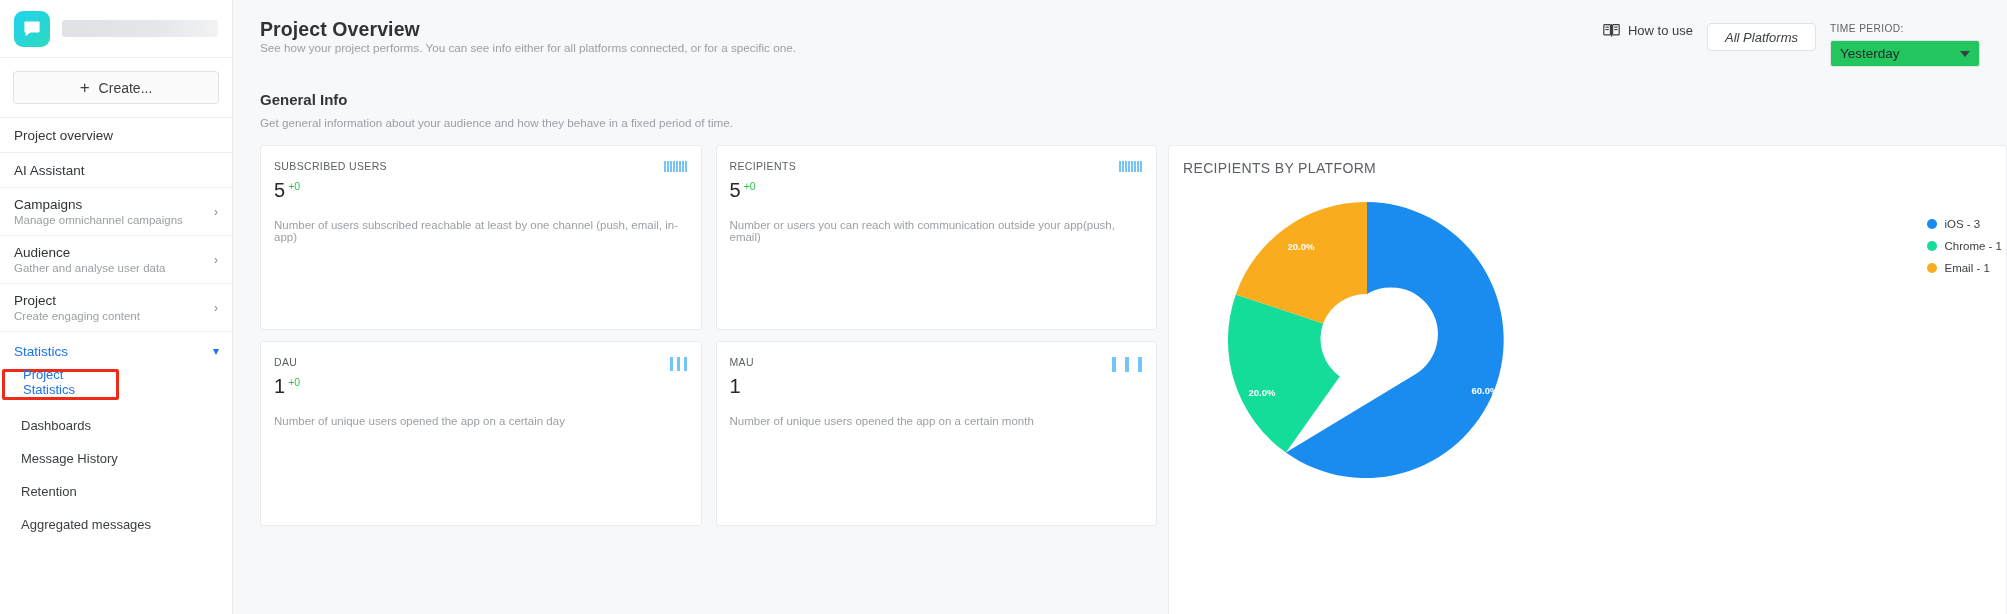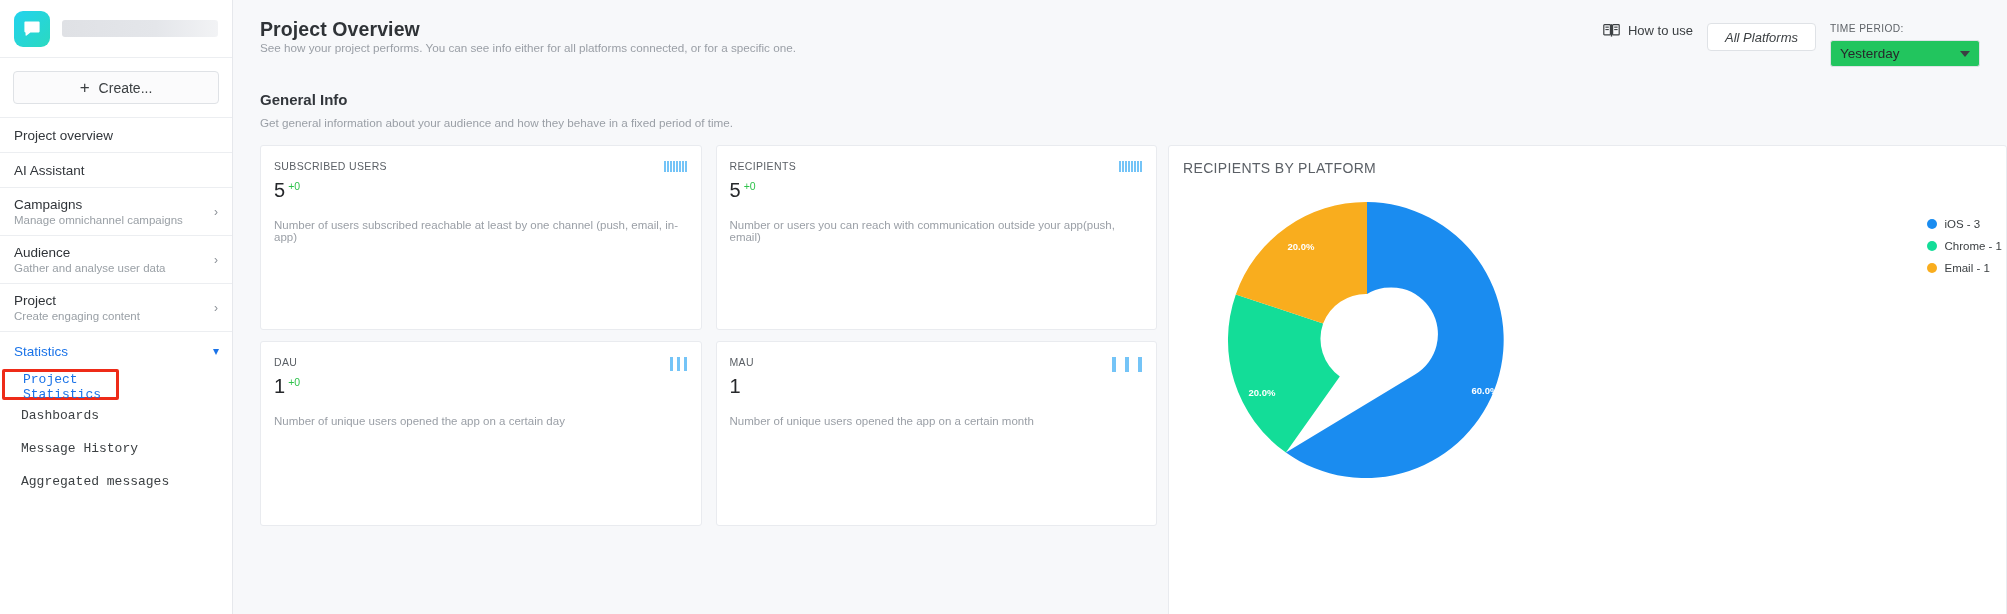--- a/index.html
+++ b/index.html
@@ -59,23 +59,23 @@
     position: absolute; right: 14px; top: 50%; transform: translateY(-50%);
     color: #8c9198; font-size: 12px; line-height: 1;
   }
   .chev-down {
     position: absolute; right: 13px; top: 50%; transform: translateY(-50%);
     color: #1a73e8; font-size: 12px; line-height: 1;
   }
   .nav-stats-header { padding: 12px 14px 10px 14px; position: relative; cursor: pointer; }
   .nav-stats-header .g-title { font-size: 13.5px; color: #1a73e8; }
   .sub-item {
-    height: 25px; display: flex; align-items: flex-start;
+    height: 25px; display: flex; align-items: flex-end;
     padding-left: 21px; font-size: 13px; color: #3c4043;
-    cursor: pointer; margin-bottom: 1px; font-family: Liberation Mono, monospace;
+    cursor: pointer; margin-bottom: 1px;
   }
   .sub-item.selected {
     color: #1a73e8;
     border: 3px solid #ee2b18; border-radius: 2px;
     height: 31px; margin: 0 113px 3px 2px; padding-left: 18px;
   }
   .sub-list { padding-bottom: 6px; }
   .sub-item.spaced { margin-top: 8px; }
 
   
@@ -225,20 +225,23 @@
 
     <div class="sub-list">
       <div class="sub-item selected">
         <span>Project Statistics</span>
       </div>
       <div class="sub-item spaced">
         <span>Dashboards</span>
       </div>
       <div class="sub-item spaced">
         <span>Message History</span>
+      </div>
+      <div class="sub-item spaced">
+        <span>Retention</span>
       </div>
       <div class="sub-item spaced">
         <span>Aggregated messages</span>
       </div>
     </div>
   </aside>
 
   <main class="main">
 
     <div class="topbar">

